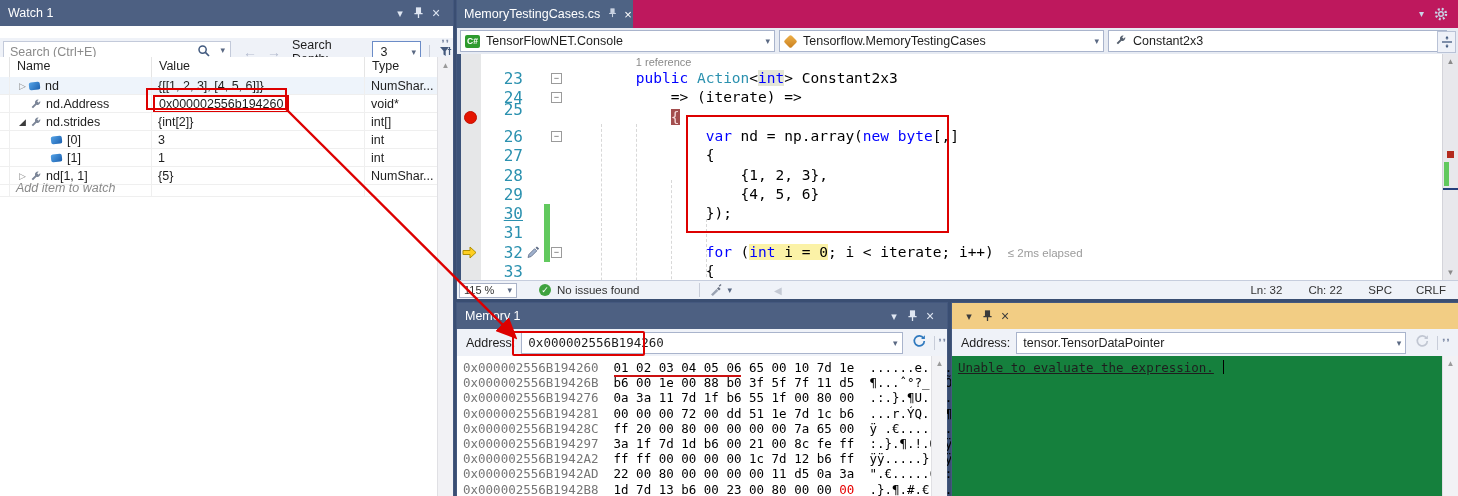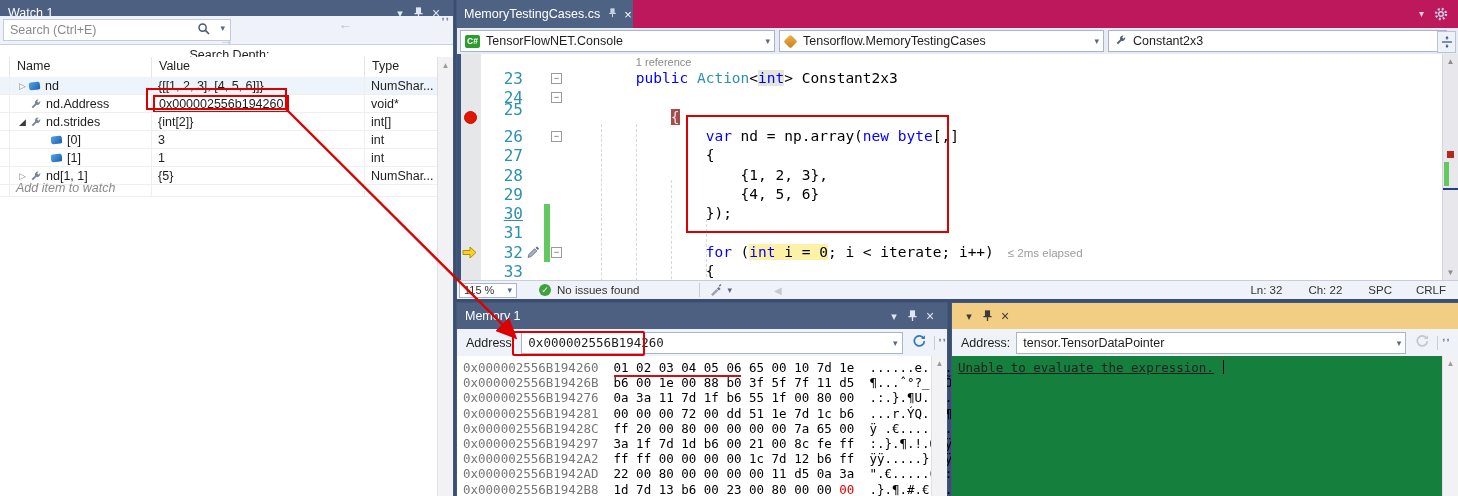--- a/index.html
+++ b/index.html
@@ -95,21 +95,21 @@
         <svg width="11" height="12" viewBox="0 0 11 12">
             <g stroke="#dfe6f2" stroke-width="1.3" fill="none">
               <rect x="3.6" y="1" width="3.8" height="4.6" fill="#dfe6f2"></rect>
               <line x1="1.4" y1="6.6" x2="9.6" y2="6.6"></line>
               <line x1="5.5" y1="6.6" x2="5.5" y2="11"></line>
             </g>
           </svg>
       </span>
       <span class="tbi" style="font-size:14px;">×</span>
     </div>
-    <div class="toolrow" style="top:16px;flex-direction:column;">
+    <div class="toolrow" style="top:38px;">
       <span class="abs" style="left:3px;top:3px;">
         <input class="searchbox" style="width: 228px;" placeholder="Search (Ctrl+E)">
         <span class="abs" style="right:20px;top:3px;">
           <svg width="14" height="14" viewBox="0 0 14 14">
               <circle cx="5.6" cy="5.6" r="3.6" fill="none" stroke="#41597e" stroke-width="1.5"></circle>
               <line x1="8.4" y1="8.4" x2="12" y2="12" stroke="#41597e" stroke-width="1.7"></line>
             </svg>
         </span>
         <span class="abs" style="right:6px;top:4px;color:#5a6983;font-size:9px;">▾</span>
       </span>
@@ -288,20 +288,21 @@
     <div class="guide" style="left: 143.9px; top: 70px; height: 211px;"></div>
         <div class="guide" style="left: 178.8px; top: 70px; height: 211px;"></div>
         <div class="guide" style="left: 213.7px; top: 126px; height: 155px;"></div>
         <div class="guide" style="left: 248.6px; top: 165px; height: 58px;"></div>
         <div class="lnum" style="top: 15px;">23</div>
         <div class="lens" style="left: 178.84px; top: 2px;">1 reference</div>
         <div class="foldbox" style="top: 19px;">−</div>
         <div class="cl" style="top: 15px;"><span class="pl">        </span><span class="k">public </span><span class="ty">Action</span><span class="pl">&lt;</span><span class="ksym">int</span><span class="pl">&gt; Constant2x3</span></div>
         <div class="lnum" style="top: 34.3px;">24</div>
         <div class="foldbox" style="top: 38.3px;">−</div>
+        <div class="cl" style="top: 34.3px;"><span class="pl">            </span><span class="pl">=&gt; (iterate) =&gt;</span></div>
         <div class="lnum" style="top: 38px; margin-top: 8px;">25</div>
         <div style="position: absolute; left: 7px; top: 56.6px; width: 13px; height: 13px; border-radius: 50%; background: rgb(229, 20, 0); border: 1px solid rgb(193, 16, 0); box-sizing: border-box;"></div>
         <div class="cl" style="top: 53.6px;"><span class="pl">            </span><span class="bpbrace">{</span></div>
         <div class="lnum" style="top: 72.9px;">26</div>
         <div class="foldbox" style="top: 76.9px;">−</div>
         <div class="cl" style="top: 72.9px;"><span class="pl">                </span><span class="k">var</span><span class="pl"> nd = np.array(</span><span class="k">new</span><span class="pl"> </span><span class="k">byte</span><span class="pl">[,]</span></div>
         <div class="lnum" style="top: 92.2px;">27</div>
         <div class="cl" style="top: 92.2px;"><span class="pl">                </span><span class="pl">{</span></div>
         <div class="lnum" style="top: 111.5px;">28</div>
         <div class="cl" style="top: 111.5px;"><span class="pl">                    </span><span class="pl">{1, 2, 3},</span></div>

